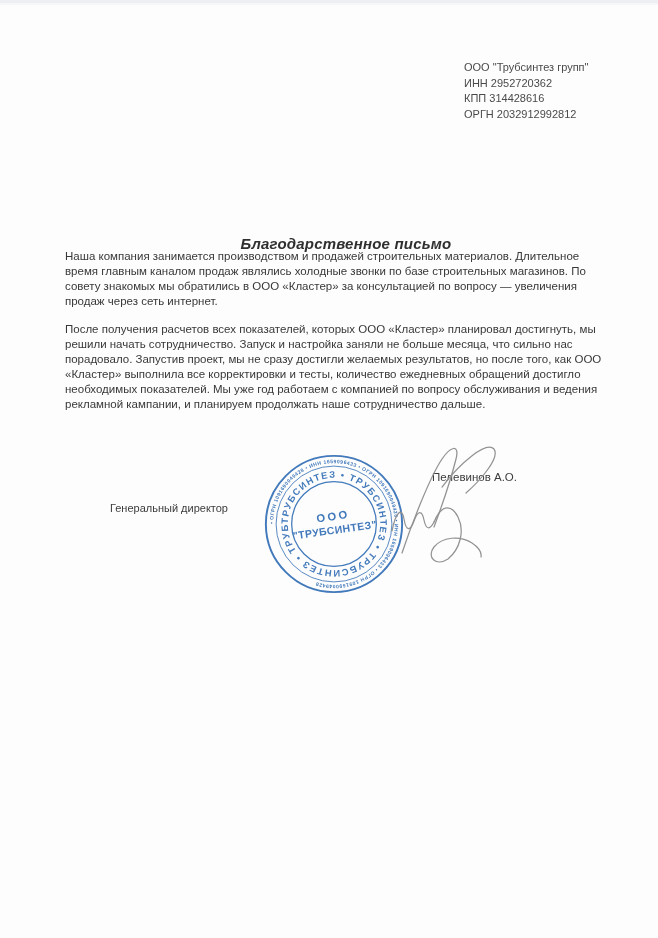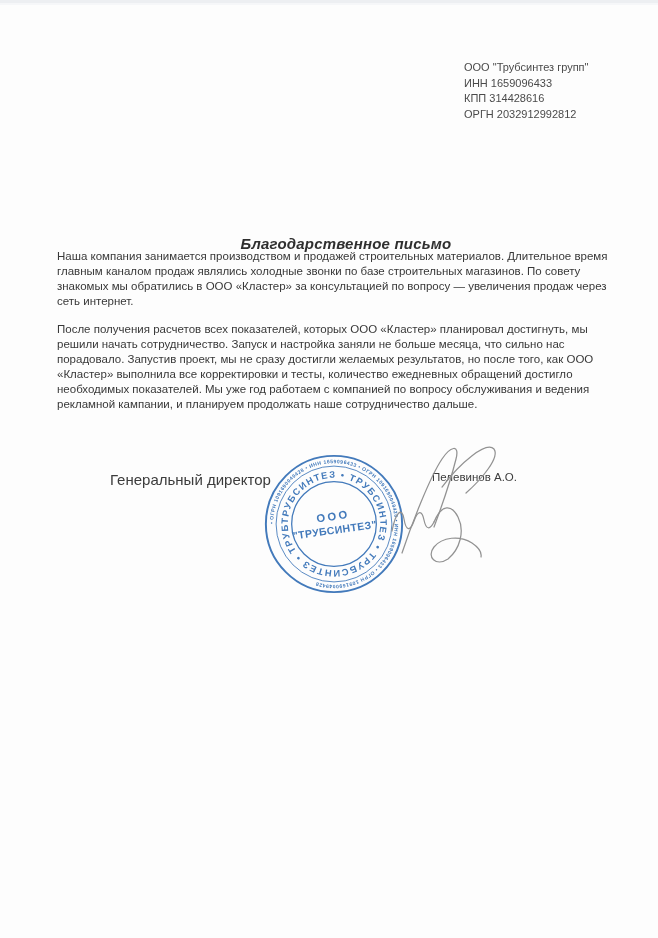--- a/index.html
+++ b/index.html
@@ -41,25 +41,25 @@
     letter-spacing: 0.2px;
   }
   .letter-body {
     position: absolute;
     left: 57px; top: 249px;
     width: 552px;
     font-size: 11.5px;
     line-height: 15px;
     color: #383838;
   }
-  .letter-body p { margin: 0 0 13px 0; }
+  .letter-body p { margin: 0 0 13px 8px; }
   .role-title {
     position: absolute;
-    left: 110px; top: 471px;
-    font-size: 15px;
+    left: 110px; top: 502px;
+    font-size: 11px;
     color: #3c3c3c;
     white-space: nowrap;
   }
   .signer-name {
     position: absolute;
     left: 432px; top: 471px;
     font-size: 11.5px;
     color: #3c3c3c;
     white-space: nowrap;
   }
@@ -85,21 +85,21 @@
 </style>
 </head>
 <body>
 
 <div class="page">
   <div class="top-strip"></div>
   <div class="top-strip2"></div>
 
   <div class="letterhead">
     <div>ООО "Трубсинтез групп"</div>
-    <div>ИНН 1659096433</div>
+    <div>ИНН 2952720362</div>
     <div>КПП 314428616</div>
     <div>ОРГН 2032912992812</div>
   </div>
 
   <h1 class="letter-title">Благодарственное письмо</h1>
 
   <div class="letter-body">
     <p>Наша компания занимается производством и продажей строительных материалов. Длительное время главным каналом продаж являлись холодные звонки по базе строительных магазинов. По совету знакомых мы обратились в ООО «Кластер» за консультацией по вопросу — увеличения продаж через сеть интернет.</p>
     <p>После получения расчетов всех показателей, которых ООО «Кластер» планировал достигнуть, мы решили начать сотрудничество. Запуск и настройка заняли не больше месяца, что сильно нас порадовало. Запустив проект, мы не сразу достигли желаемых результатов, но после того, как ООО «Кластер» выполнила все корректировки и тесты, количество ежедневных обращений достигло необходимых показателей. Мы уже год работаем с компанией по вопросу обслуживания и ведения рекламной кампании, и планируем продолжать наше сотрудничество дальше.</p>
   </div>

